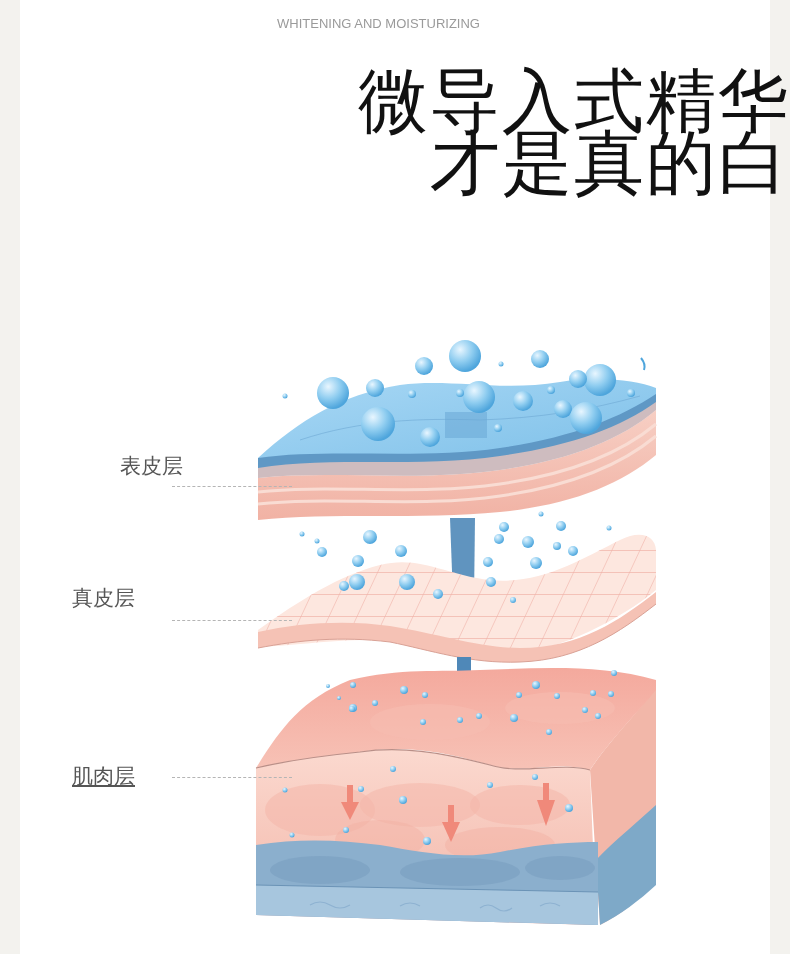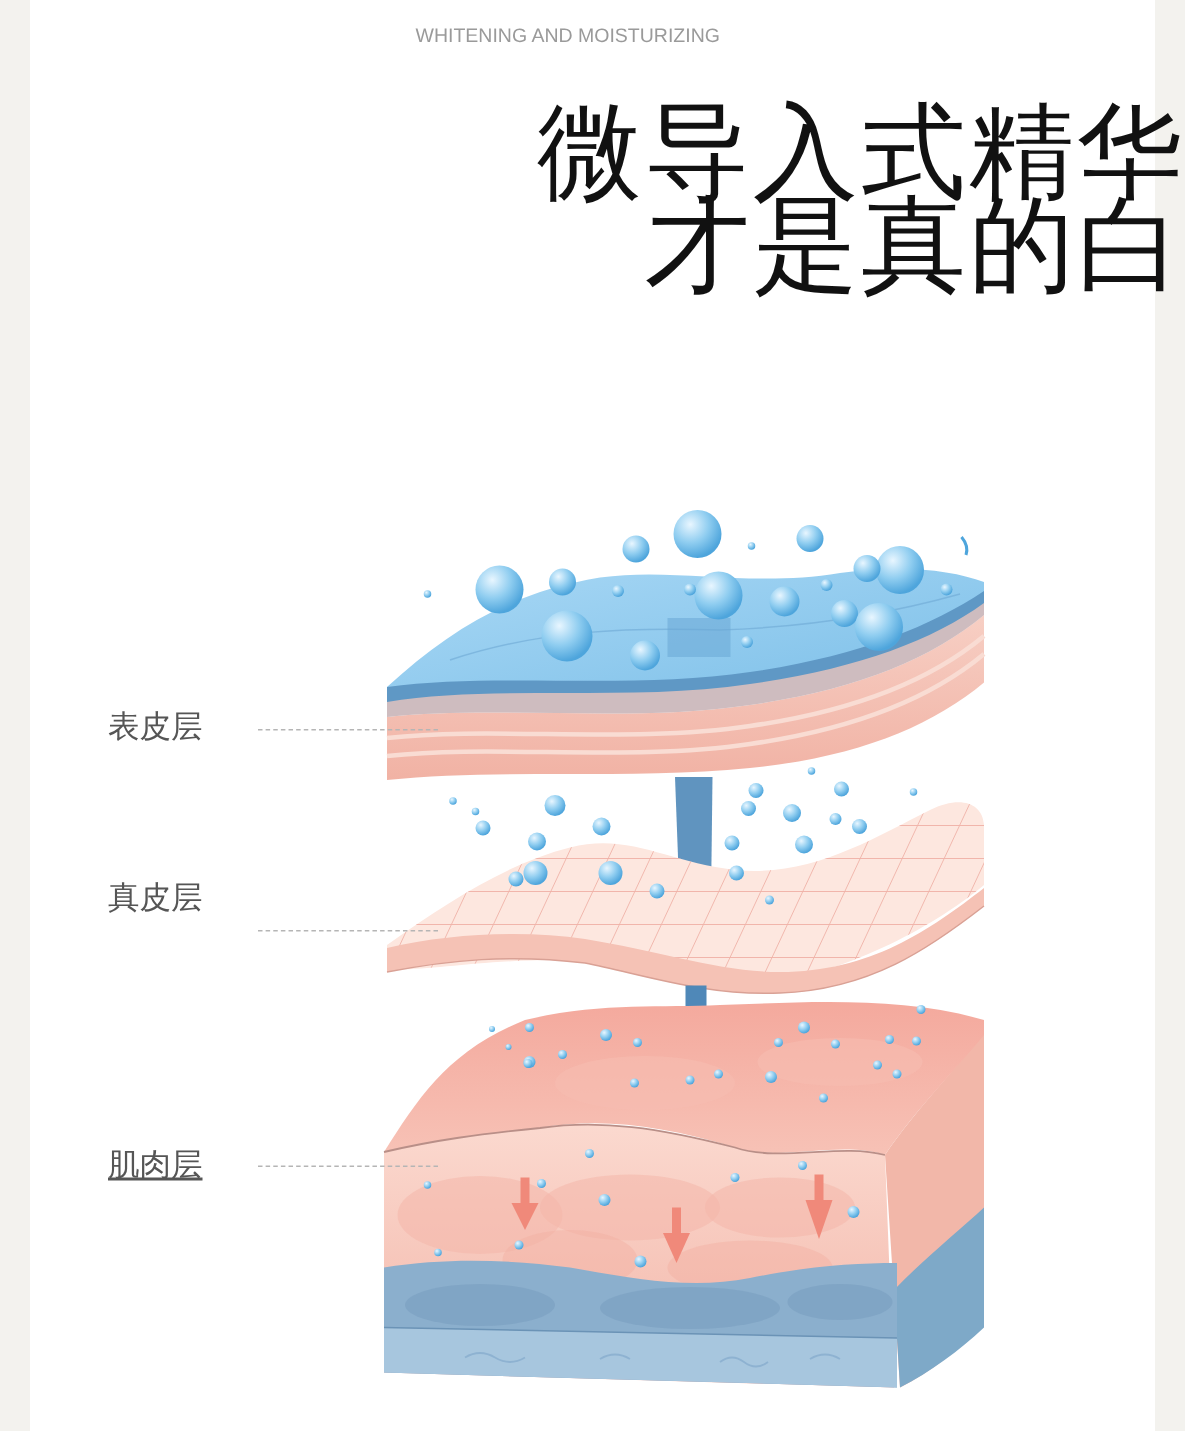--- a/index.html
+++ b/index.html
@@ -212,20 +212,20 @@
     <circle cx="490" cy="785" r="3" fill="url(#bub)"></circle>
     <circle cx="535" cy="777" r="3" fill="url(#bub)"></circle>
     <circle cx="569" cy="808" r="4" fill="url(#bub)"></circle>
     <circle cx="346" cy="830" r="3" fill="url(#bub)"></circle>
     <circle cx="427" cy="841" r="4" fill="url(#bub)"></circle>
     <circle cx="292" cy="835" r="2.5" fill="url(#bub)"></circle>
     <circle cx="285" cy="790" r="2.5" fill="url(#bub)"></circle>
   </g>
 </svg>
 
-<div class="label" style="top:474px;">表皮层</div>
+<div class="label" style="top:456px;margin-left:48px;">表皮层</div>
 <div class="leader" style="top:486px;"></div>
 
 <div class="label" style="top:588px;">真皮层</div>
 <div class="leader" style="top:620px;"></div>
 
 <div class="label" style="top:766px;text-decoration:underline;">肌肉层</div>
 <div class="leader" style="top:777px;"></div>
 
 </body></html>

